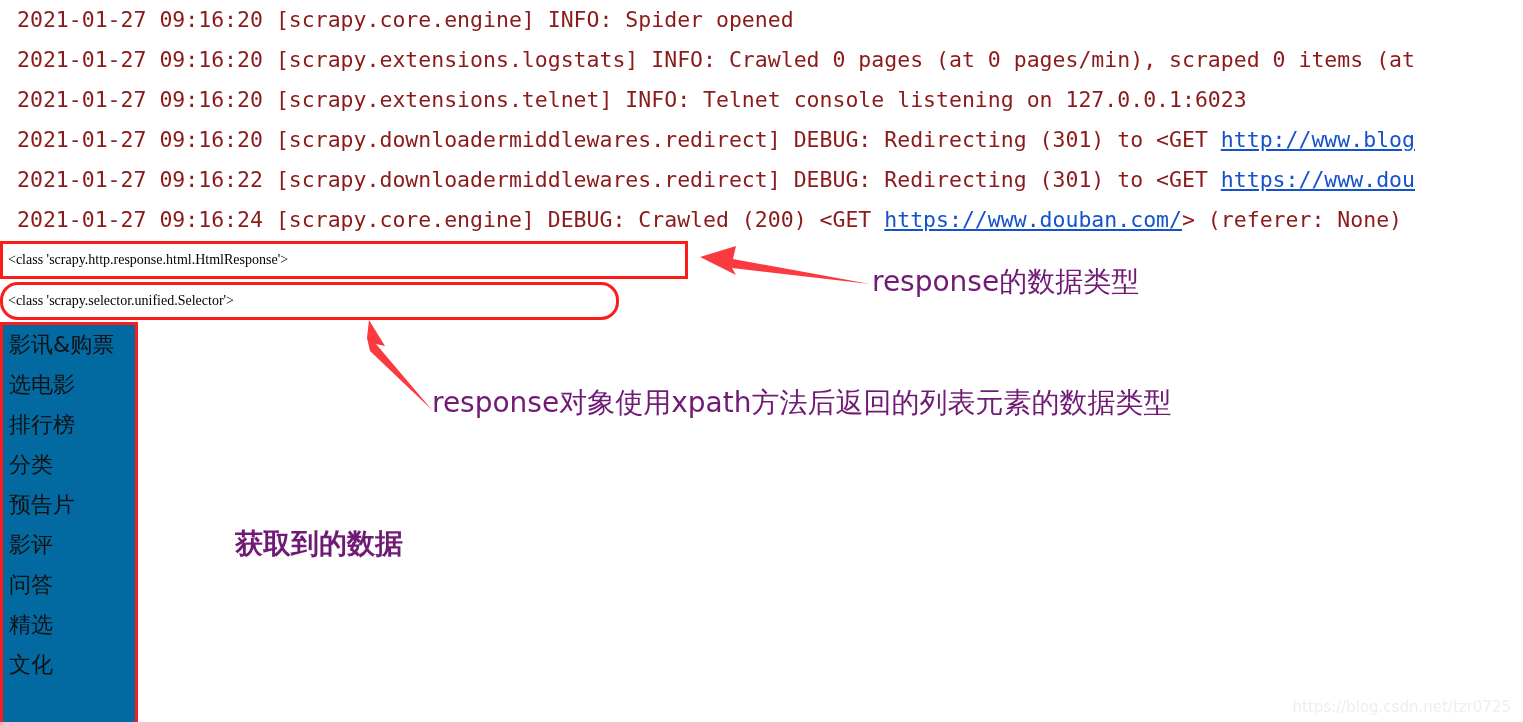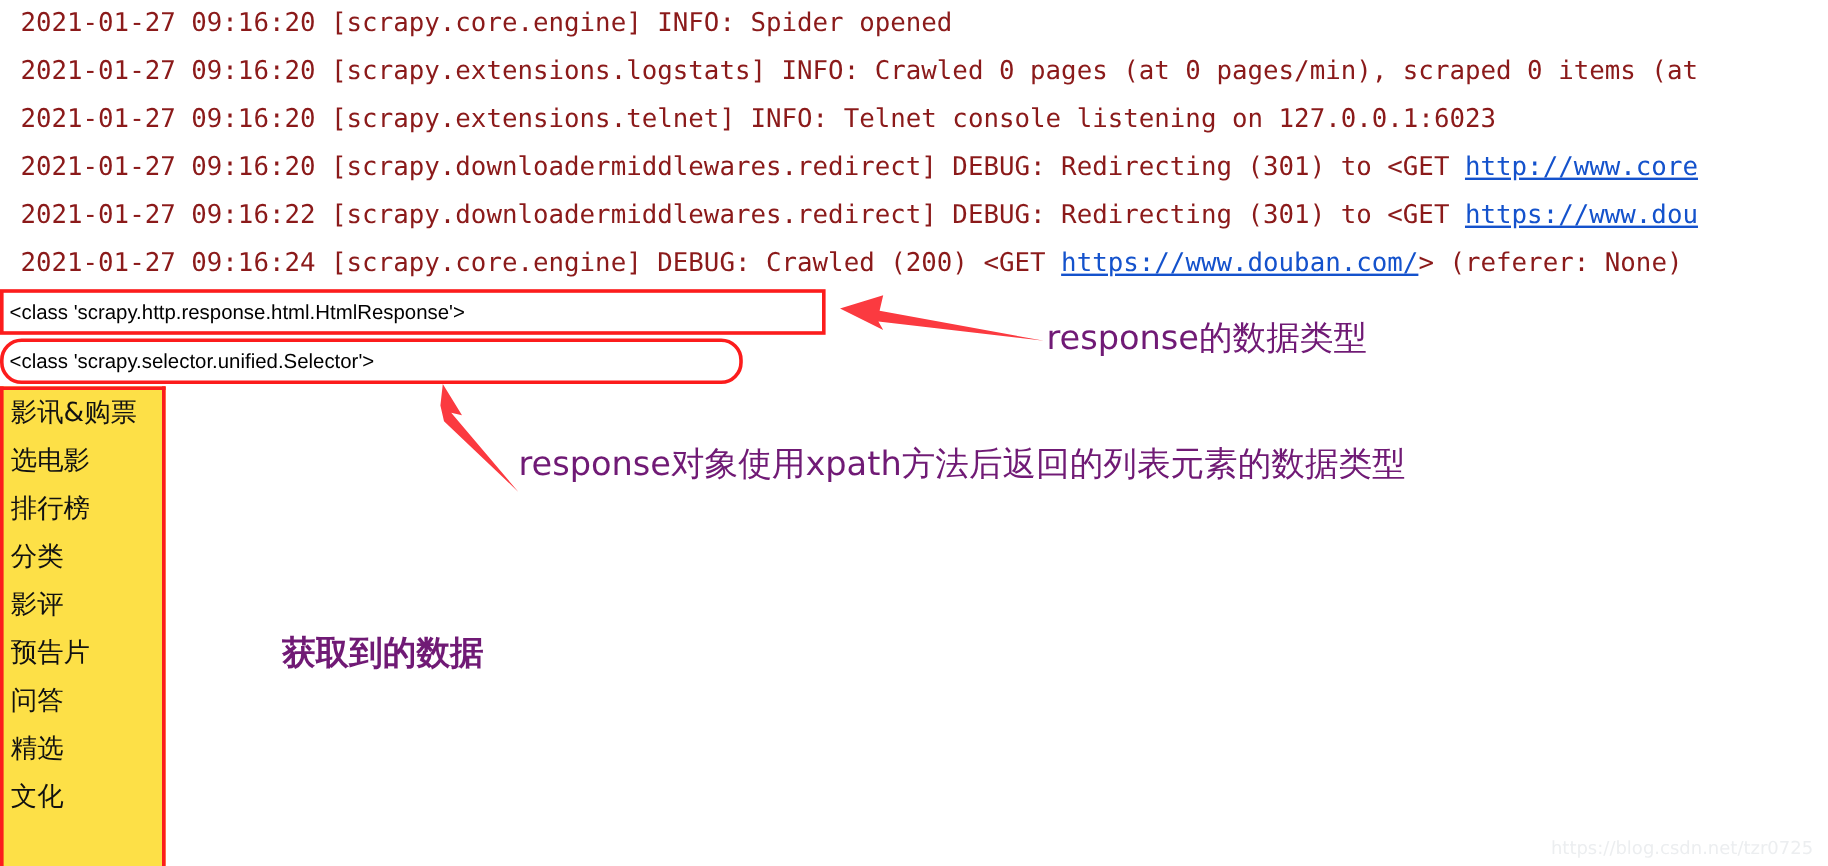--- a/index.html
+++ b/index.html
@@ -44,41 +44,41 @@
   
   .class-box {
     position: absolute;
     border: 3px solid #fc1c1c;
     background: #ffffff;
     box-sizing: border-box;
     display: flex;
     align-items: center;
   }
   .class-box .class-text {
-    font-family: Liberation Sans, sans-serif;
-    font-size: 17px;
+    font-family: Liberation Serif, serif;
+    font-size: 14px;
     color: #000000;
     white-space: pre;
     padding-left: 5px;
     line-height: 1;
   }
   #class-box-response { left: 0px; top: 241px; width: 688px; height: 38px; }
   #class-box-selector { left: 0px; top: 282px; width: 619px; height: 38px; border-radius: 18px; }
 
   
   #scraped-list {
     position: absolute;
     left: 0px;
     top: 322px;
     width: 138px;
     height: 400px;
     border: 3px solid #fc1c1c;
     border-bottom: none;
     box-sizing: border-box;
-    background: #fde047;
+    background: #0369a1;
   }
   .scraped-item {
     height: 40px;
     line-height: 40px;
     font-family: "DejaVu Sans", sans-serif;
     font-size: 22px;
     color: #111111;
     padding-left: 6px;
     white-space: nowrap;
     box-sizing: border-box;
@@ -91,21 +91,21 @@
     font-family: "DejaVu Sans", sans-serif;
     white-space: nowrap;
   }
   #annotation-response-type {
     left: 872px;
     top: 263px;
     font-size: 28px;
   }
   #annotation-selector-type {
     left: 432px;
-    top: 368px;
+    top: 384px;
     font-size: 28px;
   }
   #annotation-scraped-data {
     left: 235px;
     top: 525px;
     font-size: 28px;
     font-weight: 700;
   }
 
   
@@ -127,40 +127,40 @@
     white-space: nowrap;
   }
 </style>
 </head>
 <body>
 
 <div id="console-log">
   <div class="log-line" style="top:0px;"><span>2021-01-27 09:16:20 [scrapy.core.engine] INFO: Spider opened</span><span class="url"></span><span></span></div>
   <div class="log-line" style="top:40px;"><span>2021-01-27 09:16:20 [scrapy.extensions.logstats] INFO: Crawled 0 pages (at 0 pages/min), scraped 0 items (at</span><span class="url"></span><span></span></div>
   <div class="log-line" style="top:80px;"><span>2021-01-27 09:16:20 [scrapy.extensions.telnet] INFO: Telnet console listening on 127.0.0.1:6023</span><span class="url"></span><span></span></div>
-  <div class="log-line" style="top:120px;"><span>2021-01-27 09:16:20 [scrapy.downloadermiddlewares.redirect] DEBUG: Redirecting (301) to &lt;GET </span><span class="url">http://www.core</span><span></span></div>
+  <div class="log-line" style="top:120px;"><span>2021-01-27 09:16:20 [scrapy.downloadermiddlewares.redirect] DEBUG: Redirecting (301) to &lt;GET </span><span class="url">http://www.blog</span><span></span></div>
   <div class="log-line" style="top:160px;"><span>2021-01-27 09:16:22 [scrapy.downloadermiddlewares.redirect] DEBUG: Redirecting (301) to &lt;GET </span><span class="url">https://www.dou</span><span></span></div>
   <div class="log-line" style="top:200px;"><span>2021-01-27 09:16:24 [scrapy.core.engine] DEBUG: Crawled (200) &lt;GET </span><span class="url">https://www.douban.com/</span><span>&gt; (referer: None)</span></div>
 </div>
 
 <div class="class-box" id="class-box-response">
   <span class="class-text">&lt;class 'scrapy.http.response.html.HtmlResponse'&gt;</span>
 </div>
 
 <div class="class-box" id="class-box-selector">
   <span class="class-text">&lt;class 'scrapy.selector.unified.Selector'&gt;</span>
 </div>
 
 <div id="scraped-list">
   <div class="scraped-item">影讯&amp;购票</div>
   <div class="scraped-item">选电影</div>
   <div class="scraped-item">排行榜</div>
   <div class="scraped-item">分类</div>
+  <div class="scraped-item">预告片</div>
   <div class="scraped-item">影评</div>
-  <div class="scraped-item">预告片</div>
   <div class="scraped-item">问答</div>
   <div class="scraped-item">精选</div>
   <div class="scraped-item">文化</div>
 </div>
 
 <svg class="arrow-svg" id="arrow-to-response-box" width="180" height="60" viewBox="0 0 180 60">
   <polygon points="0,13 36,2 33,15 170,40 32,24 36,31" fill="#fb3a40"></polygon>
 </svg>
 
 <svg class="arrow-svg" id="arrow-to-selector-box" width="110" height="95" viewBox="0 0 110 95">

